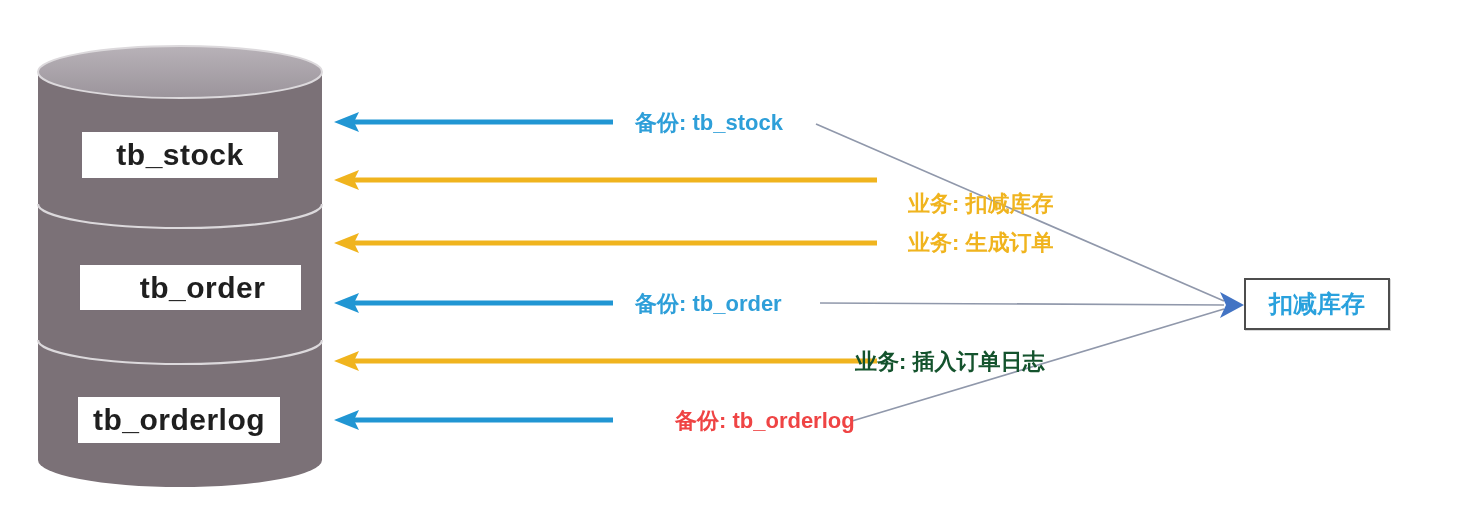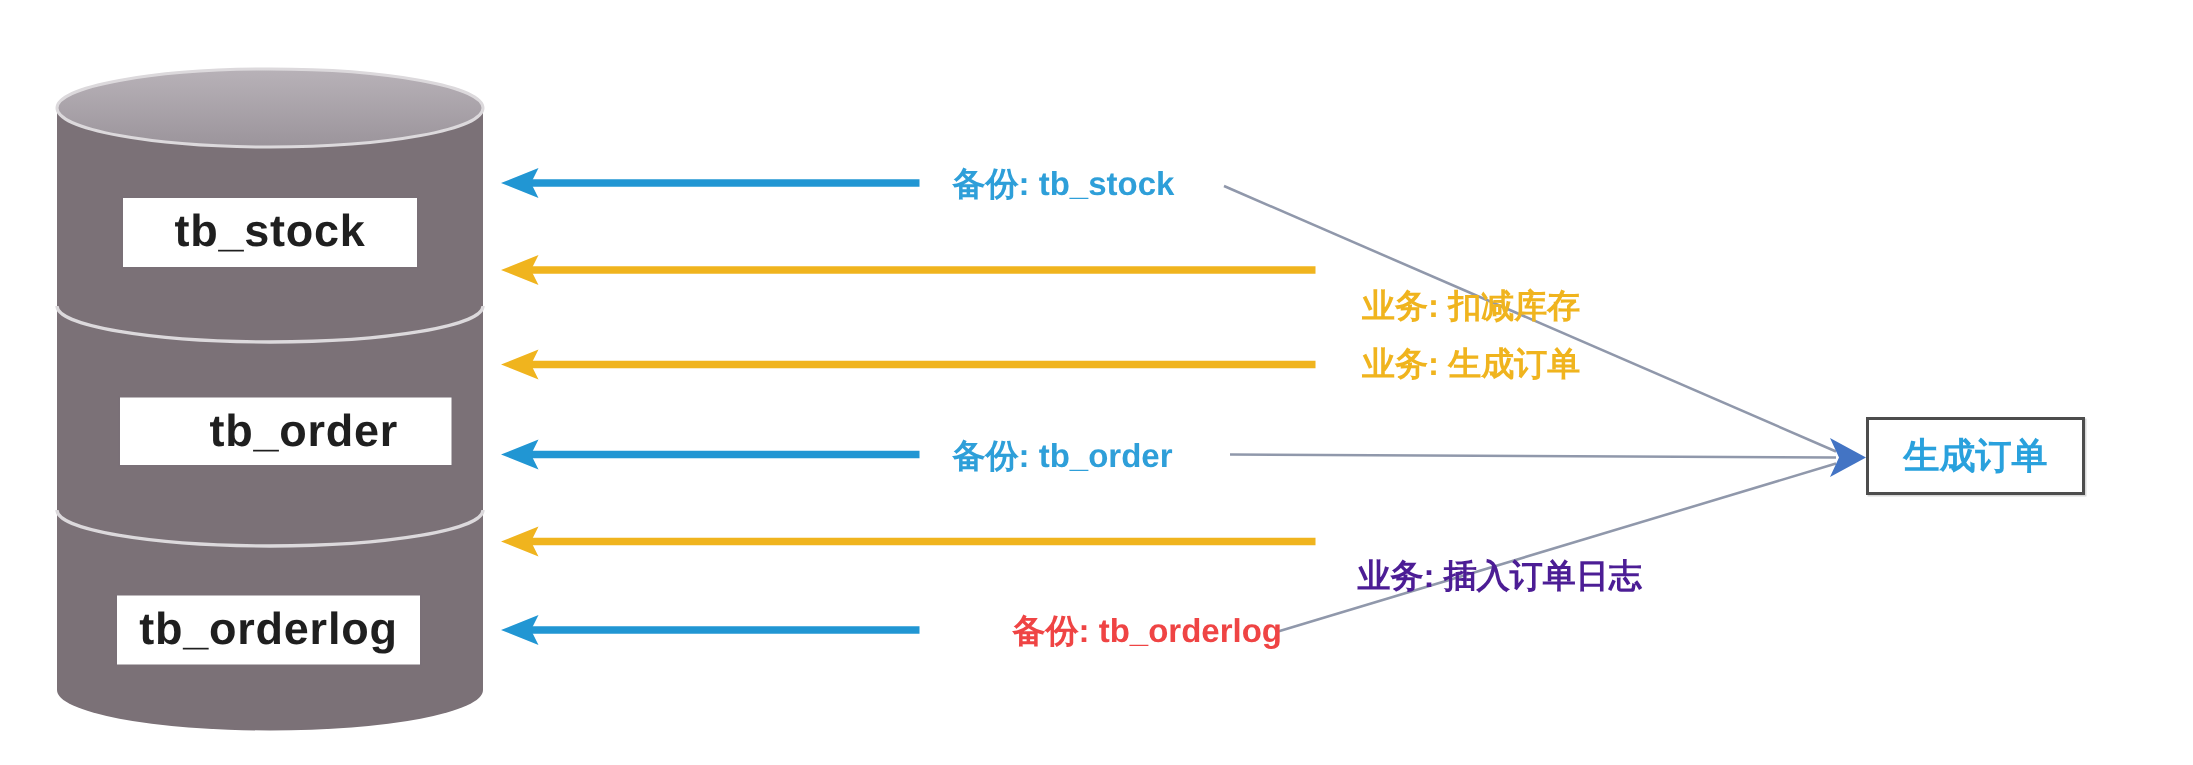--- a/index.html
+++ b/index.html
@@ -95,18 +95,18 @@
   </svg>
 
   <div class="table-label" style="left:82px;top:132px;width:196px;height:46px;">tb_stock</div>
   <div class="table-label" style="left:80px;top:265px;width:197px;height:45px;padding-left:24px;">tb_order</div>
   <div class="table-label" style="left:78px;top:397px;width:202px;height:46px;">tb_orderlog</div>
 
   <div class="flow-label" style="left: 635px; top: 110px; color: rgb(46, 159, 217);">备份: tb_stock</div>
   <div class="flow-label" style="left: 908px; top: 167px; color: rgb(240, 180, 30); margin-top: 24px;">业务: 扣减库存</div>
   <div class="flow-label" style="left: 635px; top: 291px; color: rgb(46, 159, 217);">备份: tb_order</div>
   <div class="flow-label" style="left: 908px; top: 230px; color: rgb(240, 180, 30);">业务: 生成订单</div>
-  <div class="flow-label" style="left: 905px; top: 349px; color: #4c1d95; margin-top: 22px;">业务: 插入订单日志</div>
+  <div class="flow-label" style="left: 855px; top: 349px; color: #14532d;">业务: 插入订单日志</div>
   <div class="flow-label" style="left: 635px; top: 408px; color: #ef4444; margin-left: 40px;">备份: tb_orderlog</div>
 
-  <div class="backup-box" style="color: rgb(41, 161, 221);">生成订单</div>
+  <div class="backup-box" style="color: rgb(41, 161, 221);">扣减库存</div>
 
 </div>
 
 </body></html>

